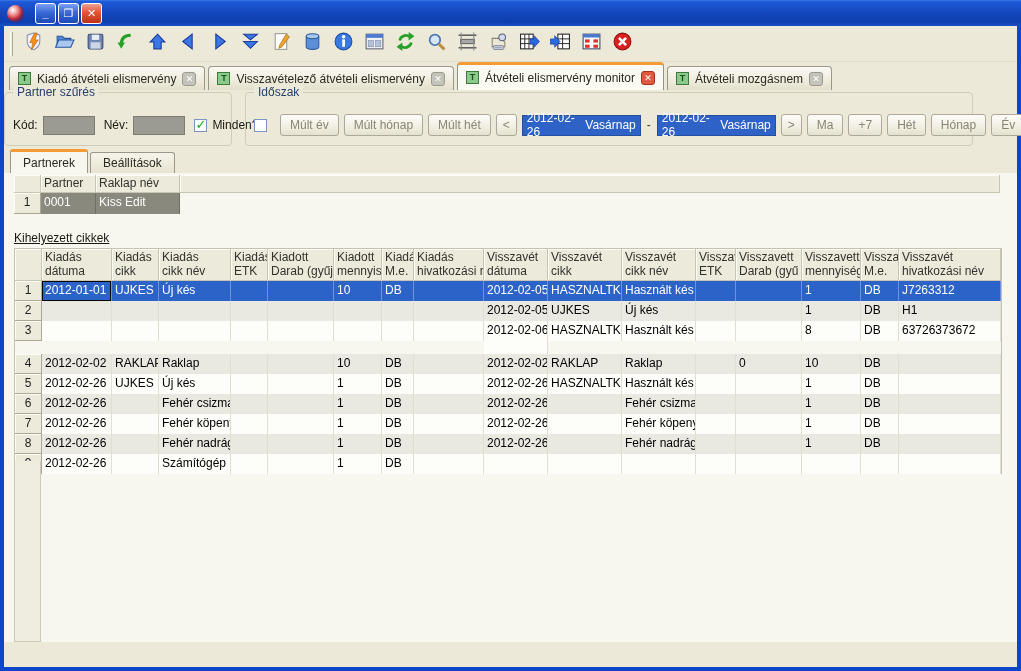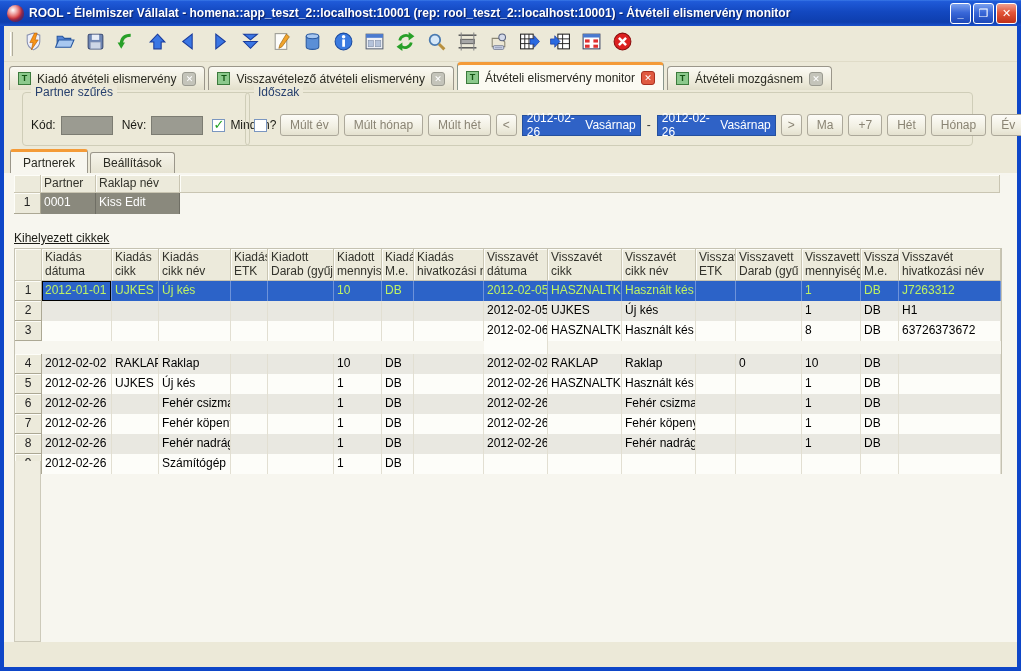--- a/index.html
+++ b/index.html
@@ -41,21 +41,21 @@
   .t-icon{width:13px;height:13px;background:#8cc98c;border:1px solid #3c7a3c;color:#145514;
     font-size:9px;font-weight:bold;line-height:11px;text-align:center;}
   .tab-close{width:14px;height:14px;border-radius:3px;background:#c4c4ba;border:1px solid #9a9a90;
     color:#fff;font-size:9px;line-height:12px;text-align:center;font-weight:bold;}
   .tab.active .tab-close{background:#e05a40;border-color:#a83020;}
   
   .filterband{position:absolute;top:64px;left:0;right:0;height:58px;background:#ece9d8;}
   .groupbox{position:absolute;top:2px;height:54px;border:1px solid #cfcdb8;border-radius:4px;}
   .gb-title{position:absolute;top:-8px;left:8px;background:#ece9d8;padding:0 4px;
     font-size:12px;color:#27406e;}
-  .gb-partner{left:18px;width:228px;padding-left:24px;}
+  .gb-partner{left:0;width:228px;padding-left:24px;}
   .gb-idoszak{left:241px;width:728px;}
   .gb-inner{position:absolute;left:0;right:0;top:12px;bottom:0;display:flex;align-items:center;
     padding:0 8px;gap:5px;}
   .flabel{font-size:12px;color:#1a1a14;}
   .gray-input{width:52px;height:19px;background:#9b9b91;border:1px solid #7c7c72;}
   .checkbox{width:13px;height:13px;background:#fff;border:1px solid #7a96c0;position:relative;flex:0 0 auto;}
   .checkbox.checked::after{content:"✓";position:absolute;left:0px;top:-3px;color:#21a121;
     font-size:13px;font-weight:bold;}
   .xpbtn{height:22px;padding:0 9px;font-size:12px;color:#8a8474;
     background:linear-gradient(180deg,#fdfcf8 0%,#f1efe2 60%,#e4e1cf 100%);
@@ -79,21 +79,21 @@
   .g-row{display:flex;}
   .g-cell{height:100%;padding:2px 3px 0 3px;white-space:nowrap;overflow:hidden;
     border-right:1px solid #e2dfd2;}
   .g-cell.num-right{}
   .g-hcell{background:#eceadb;border-right:1px solid #c9c5b2;border-bottom:1px solid #c9c5b2;
     box-shadow:inset 1px 1px 0 #fdfdf8;color:#33332c;padding:1px 3px;white-space:nowrap;overflow:hidden;line-height:14px;}
   .g-rownum{background:#eceadb;border-right:1px solid #aca894;border-bottom:1px solid #aca894;
     box-shadow:inset 1px 1px 0 #fdfdf8;text-align:center;color:#222;padding-top:2px;}
   .row-even .g-cell{background:#e9e8e1;}
   .row-odd .g-cell{background:#fdfdf9;}
-  .row-sel .g-cell{background:#2c63c8;color:#bef264;border-right:1px solid #6e93da;}
+  .row-sel .g-cell{background:#2c63c8;color:#ffffff;border-right:1px solid #6e93da;}
   .focus-cell{box-shadow:inset 0 0 0 1px #000;}
   .psel{background:#8a897d !important;color:#ffffff;border-right:1px solid #6f6e64 !important;}
   .section-link{position:absolute;left:10px;top:58px;font-size:12px;color:#1a1a14;
     text-decoration:underline;}
   .gutter-strip{position:absolute;left:10px;top:288px;width:27px;height:181px;
     background:#efede0;border:1px solid #cdcaba;border-top:none;}
   
   .statusbar{position:absolute;left:0;right:0;bottom:0;height:25px;background:#ece9d8;
     border-top:1px solid #fdfdf8;display:flex;align-items:center;font-size:12px;color:#2a2a22;}
   .sb-seg{height:19px;display:flex;align-items:center;padding:0 6px;
@@ -103,21 +103,20 @@
     background-image:radial-gradient(circle,#9a968a 1px,transparent 1.2px);
     background-size:5px 5px;background-position:bottom right;
     clip-path:polygon(100% 0,100% 100%,0 100%);}
 </style>
 </head>
 <body>
 
 <div class="window">
   <div class="titlebar">
     <div class="app-icon"></div>
-    <div class="title-text">ROOL - Élelmiszer Vállalat - homena::app_teszt_2::localhost:10001 (rep: rool_teszt_2::localhost:10001) - Átvételi elismervény monitor</div>
     <div class="win-controls">
       <div class="win-btn">_</div>
       <div class="win-btn">❐</div>
       <div class="win-btn close">✕</div>
     </div>
   </div>
 
   <div class="wbody">
     <div class="toolbar">
       <div class="tb-grip"></div>

